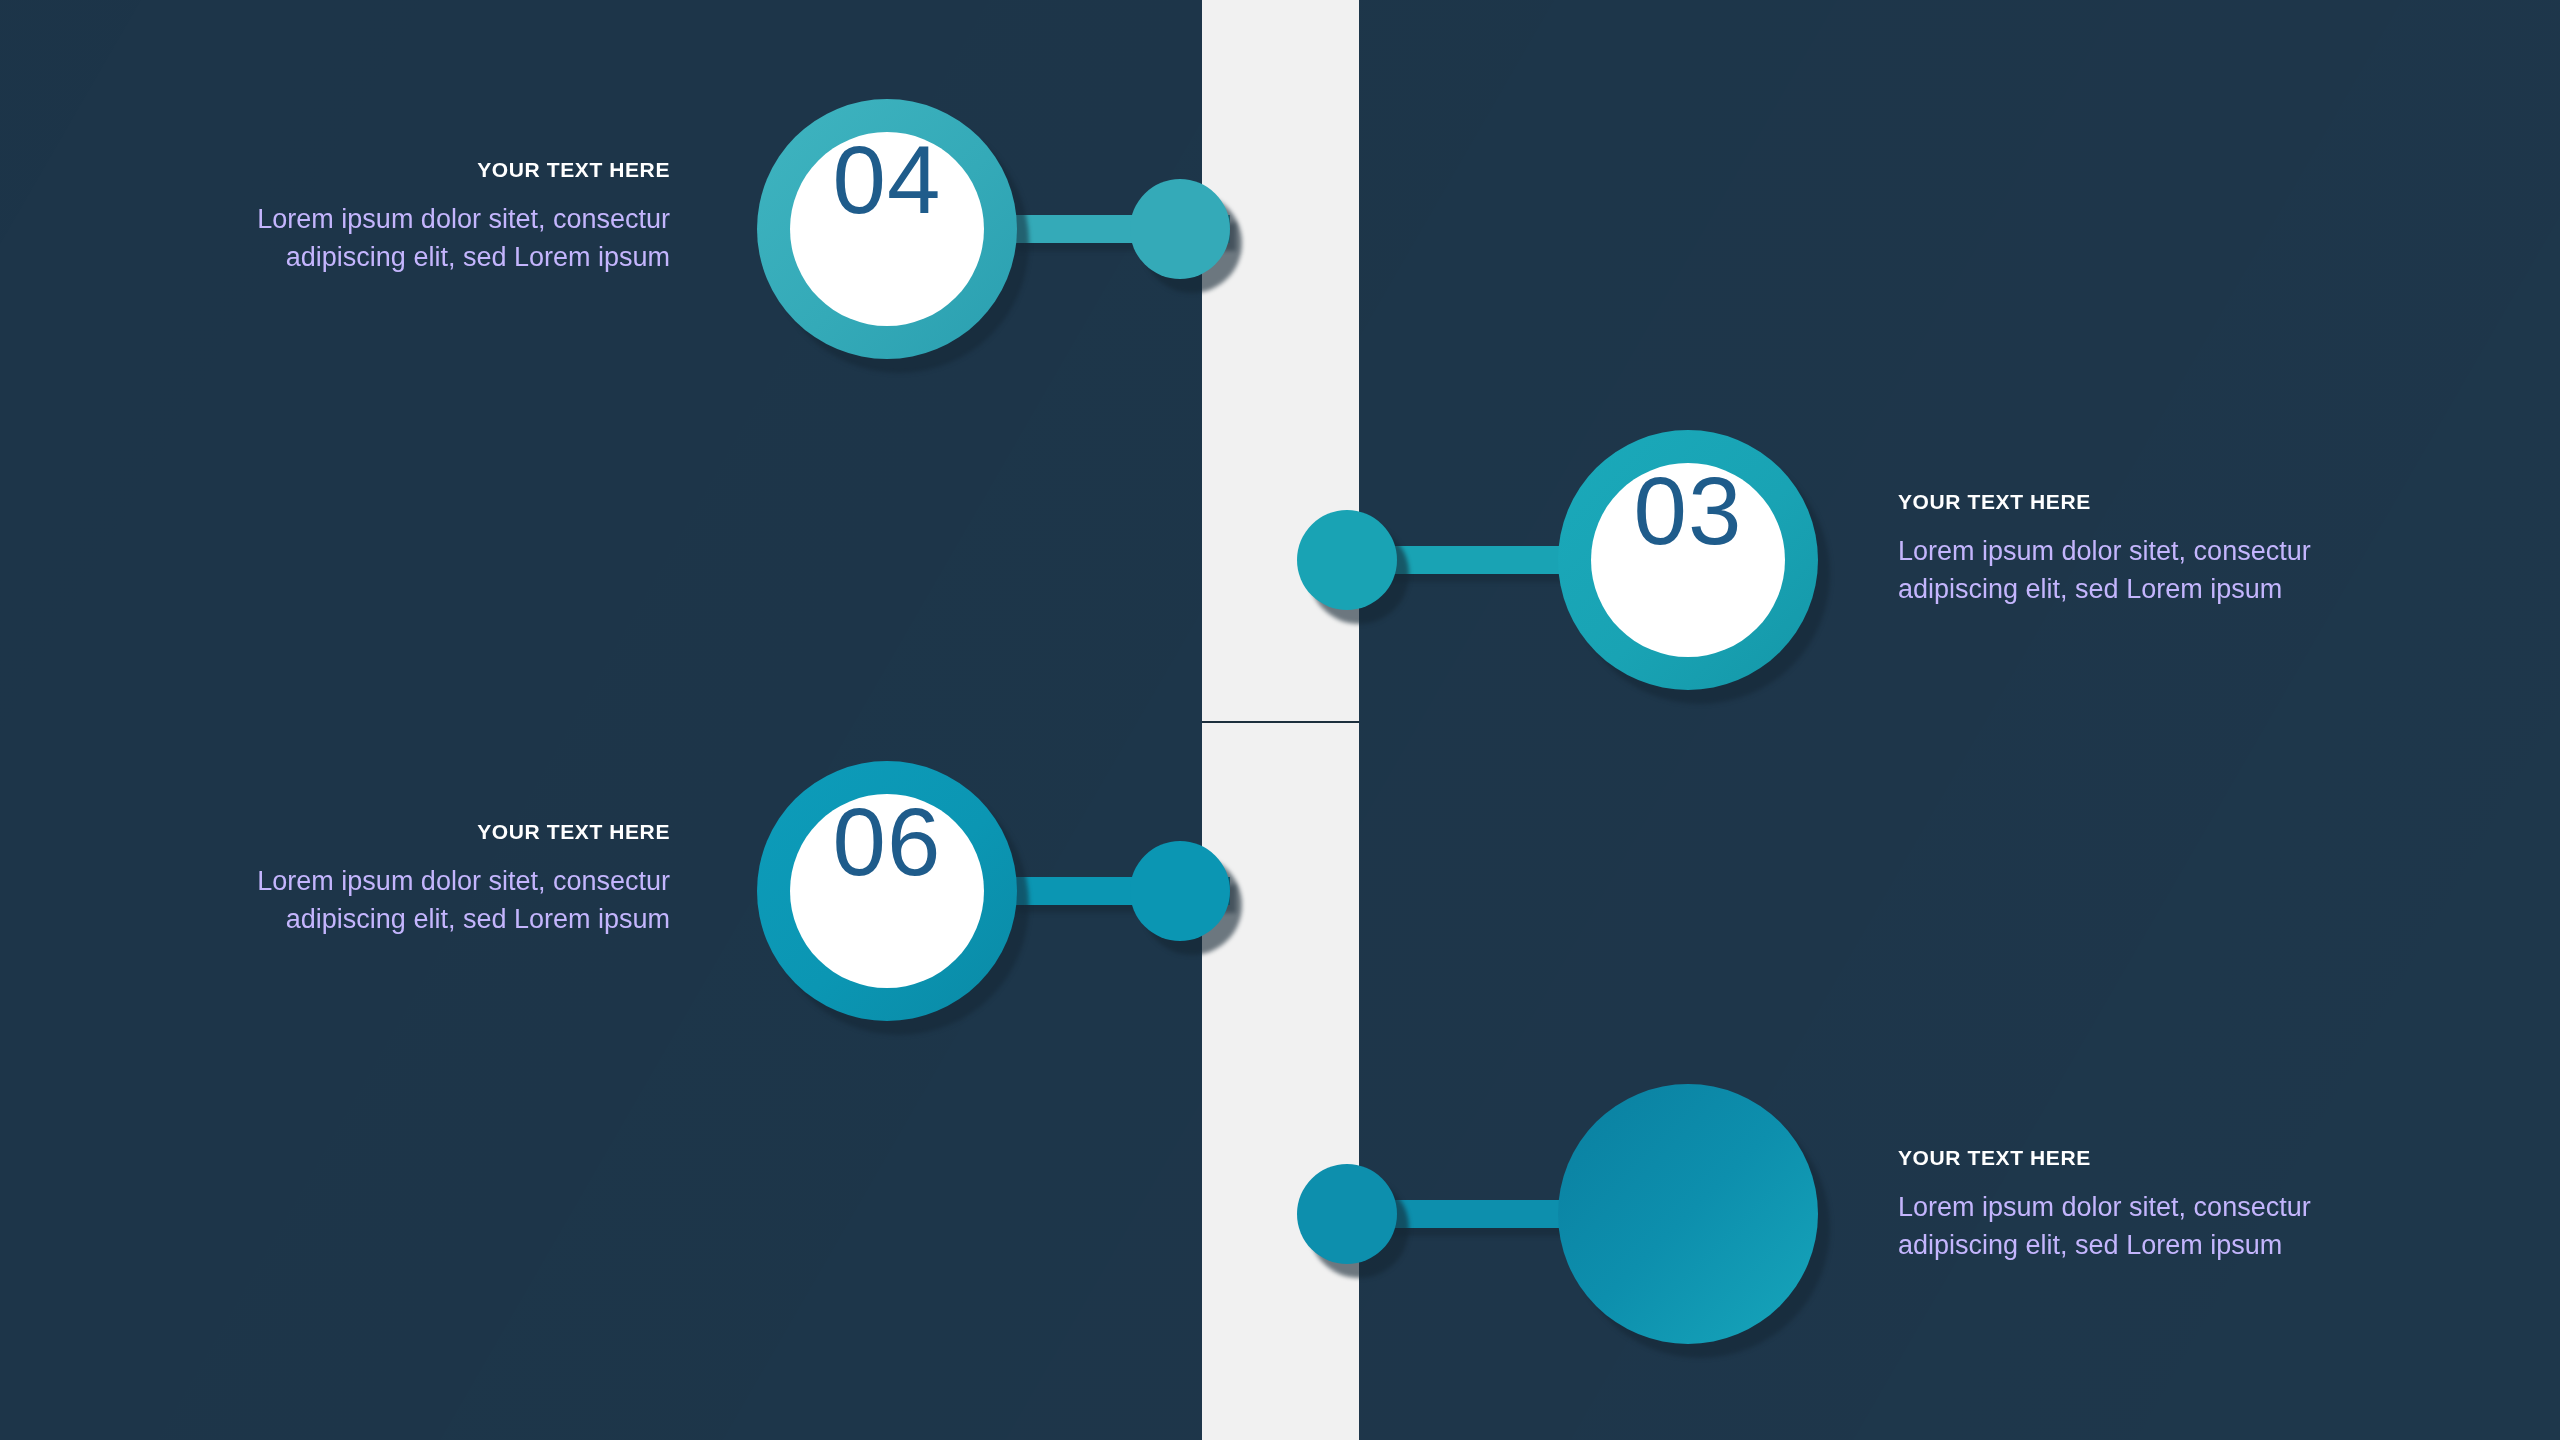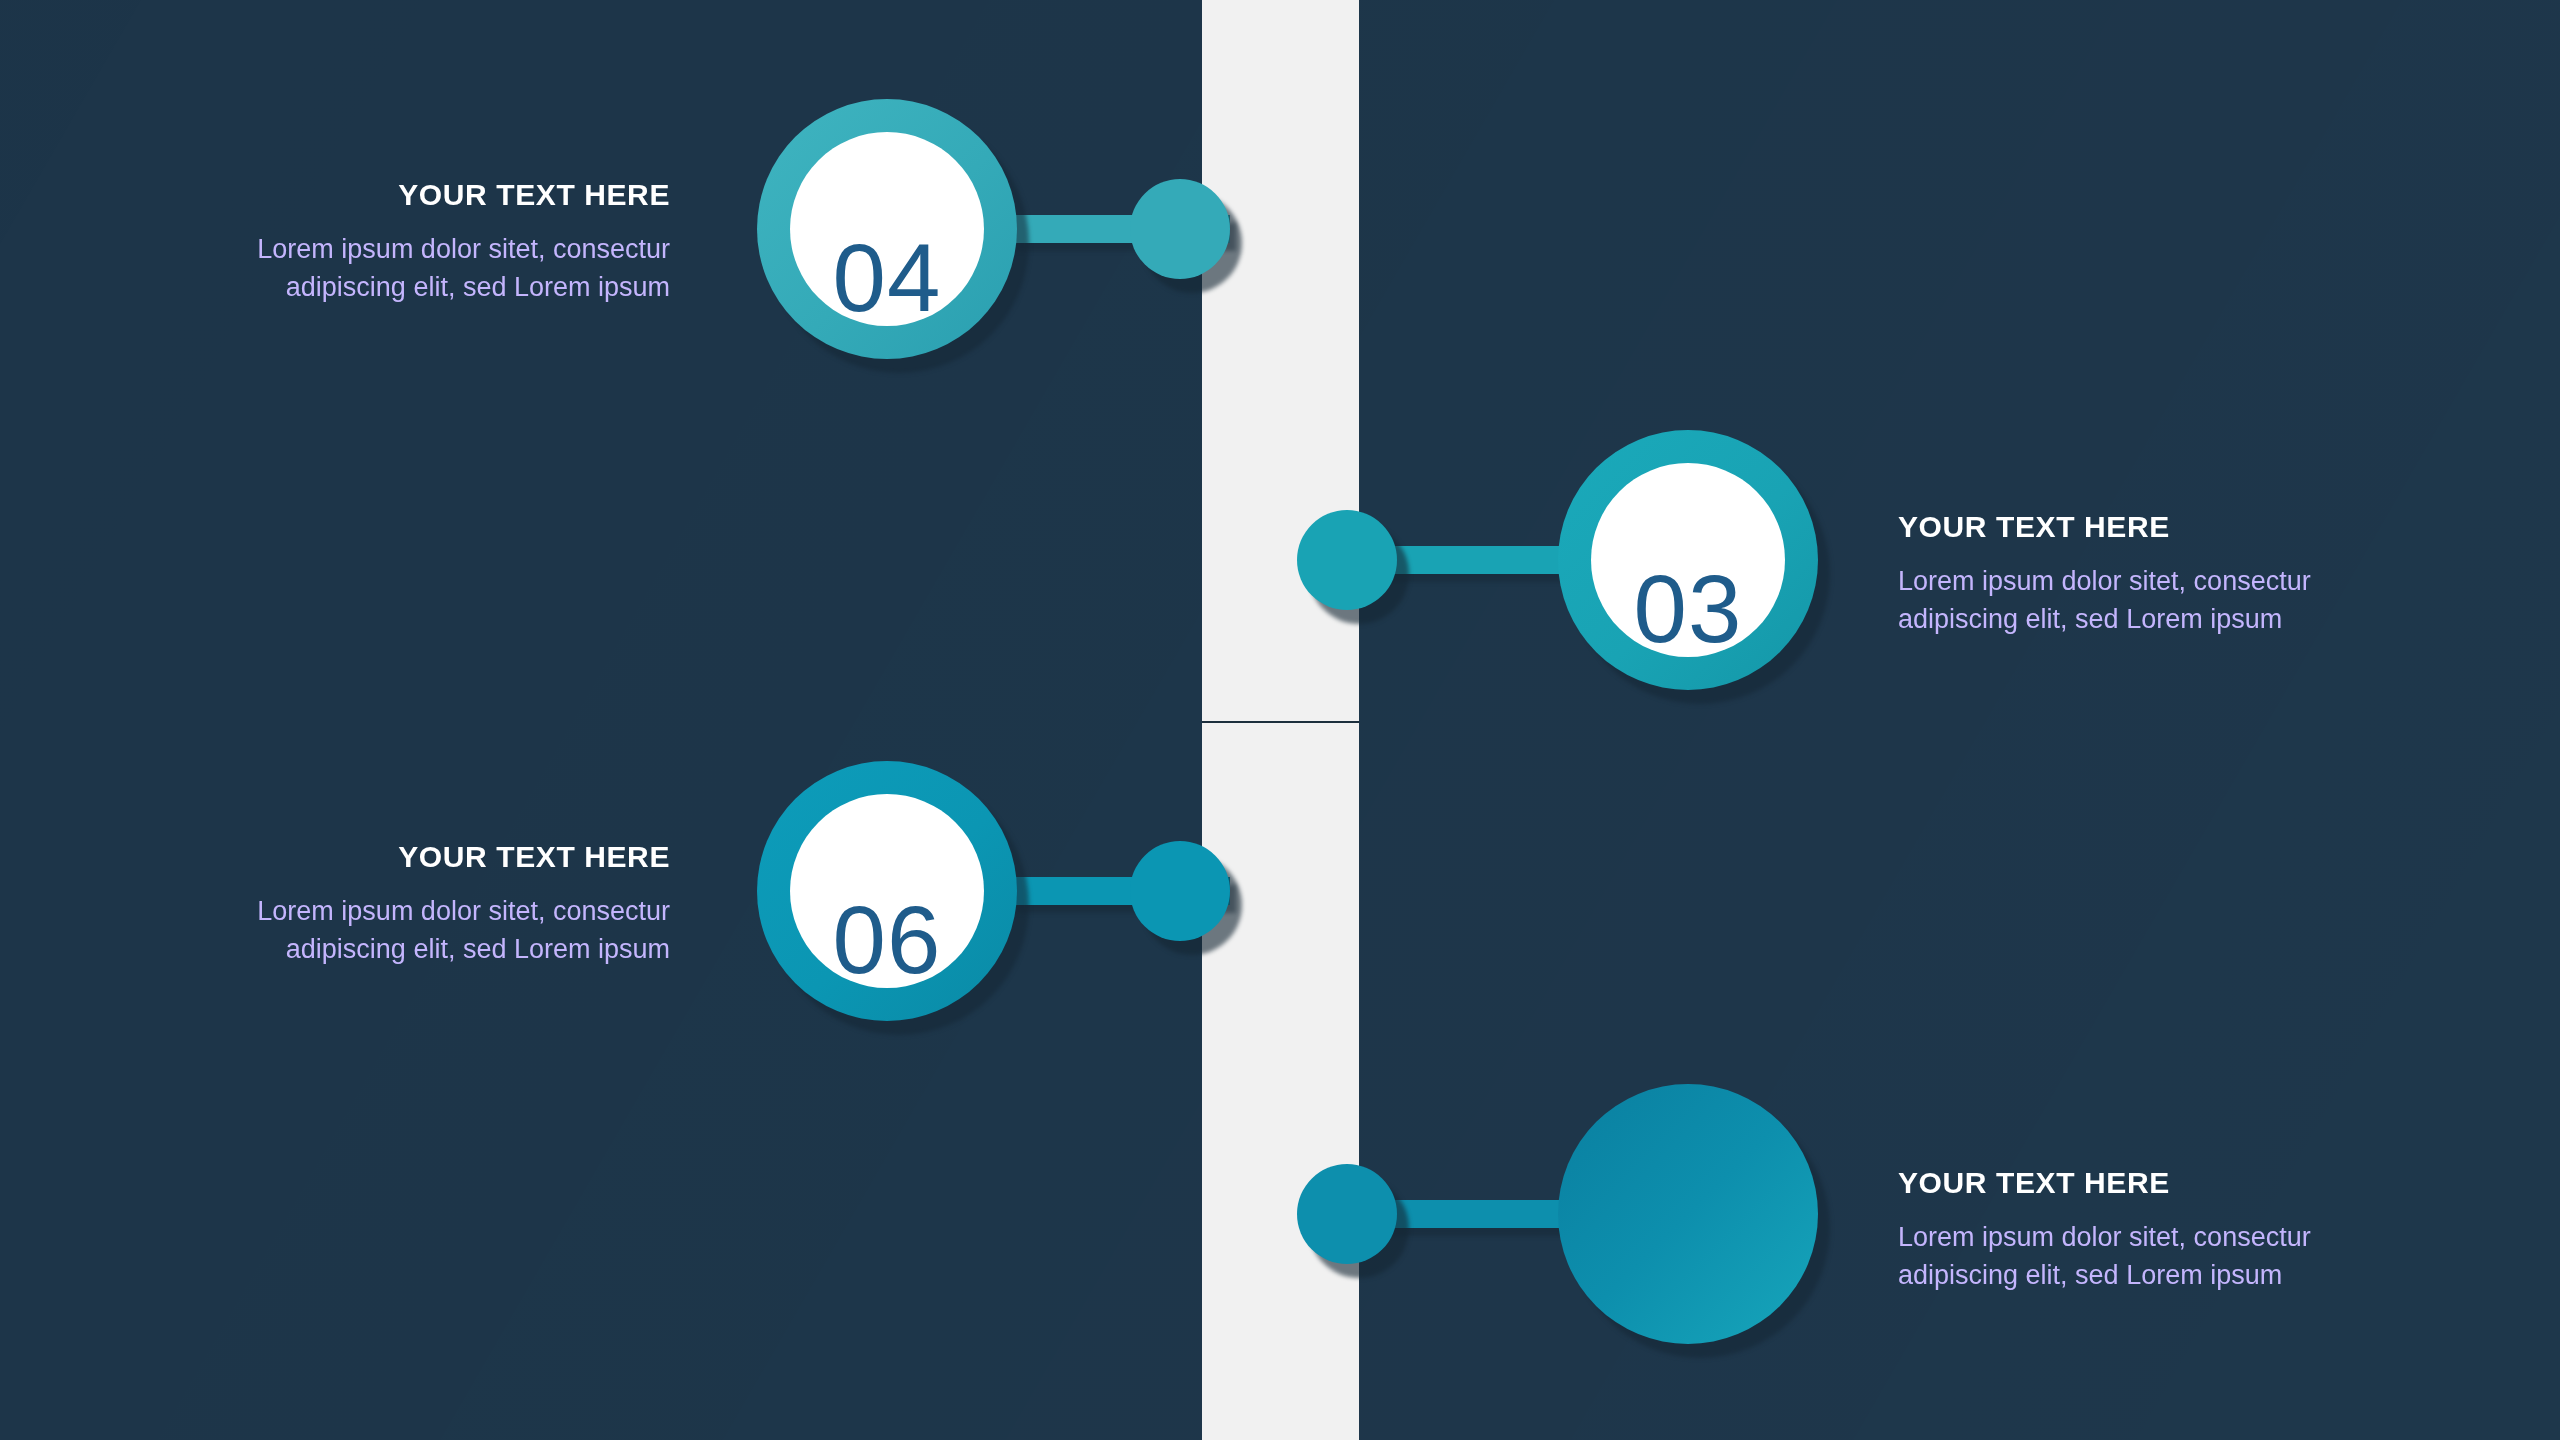--- a/index.html
+++ b/index.html
@@ -78,21 +78,21 @@
     left:0; top:0;
     width:260px; height:260px;
     border-radius:50%;
   }
   .node .inner {
     position:absolute;
     left:33px; top:33px;
     width:194px; height:194px;
     border-radius:50%;
     background:#ffffff;
-    display:flex; align-items:flex-end; justify-content:center;
+    display:flex; align-items:flex-start; justify-content:center;
   }
   .node .num {
     font-size:96px;
     font-weight:400;
     color:#1f5c8b;
     letter-spacing:1px;
     line-height:1;
     font-family:"Liberation Sans", sans-serif;
   }
 
@@ -118,27 +118,26 @@
   .dot .dot-fill {
     position:absolute; left:0; top:0;
     width:100px; height:100px; border-radius:50%;
   }
 
   
   .textblock { position:absolute; width:470px; }
   .textblock.right-align { text-align:right; }
   .textblock.left-align  { text-align:left; }
   .tb-title {
-    font-size:30px;
+    font-size:21px;
     font-weight:bold;
     color:#ffffff;
     letter-spacing:0.6px;
     margin-bottom:18px;
     white-space:nowrap;
-    margin-top:20px;
   }
   .tb-body {
     font-size:27px;
     font-weight:300;
     color:#c4b5fd;
     line-height:1.42;
   }
 </style>
 </head>
 <body>

